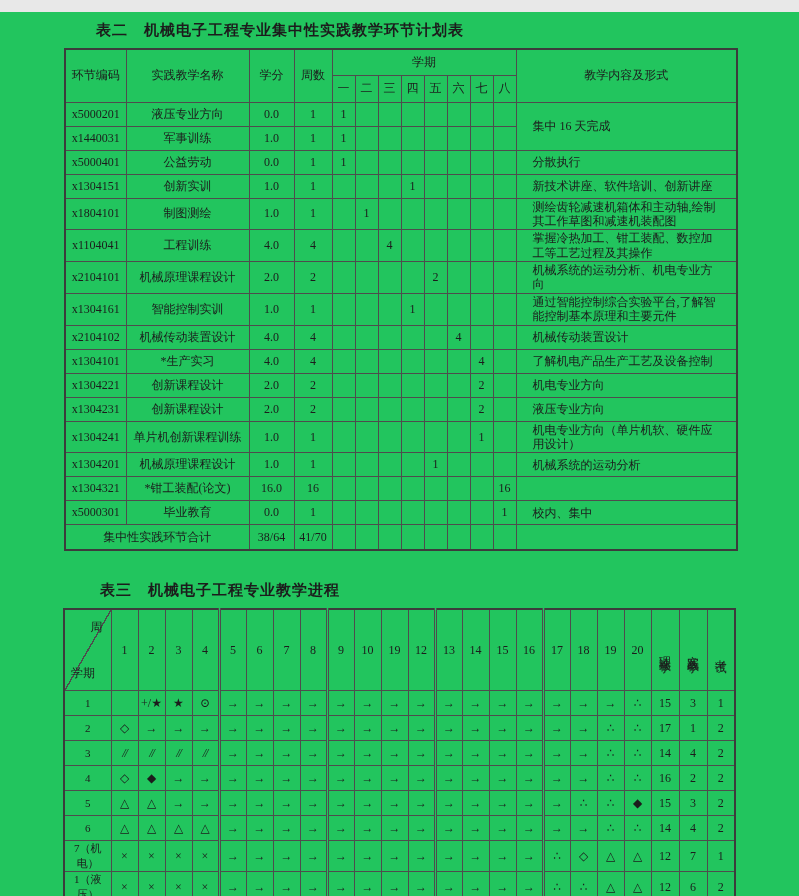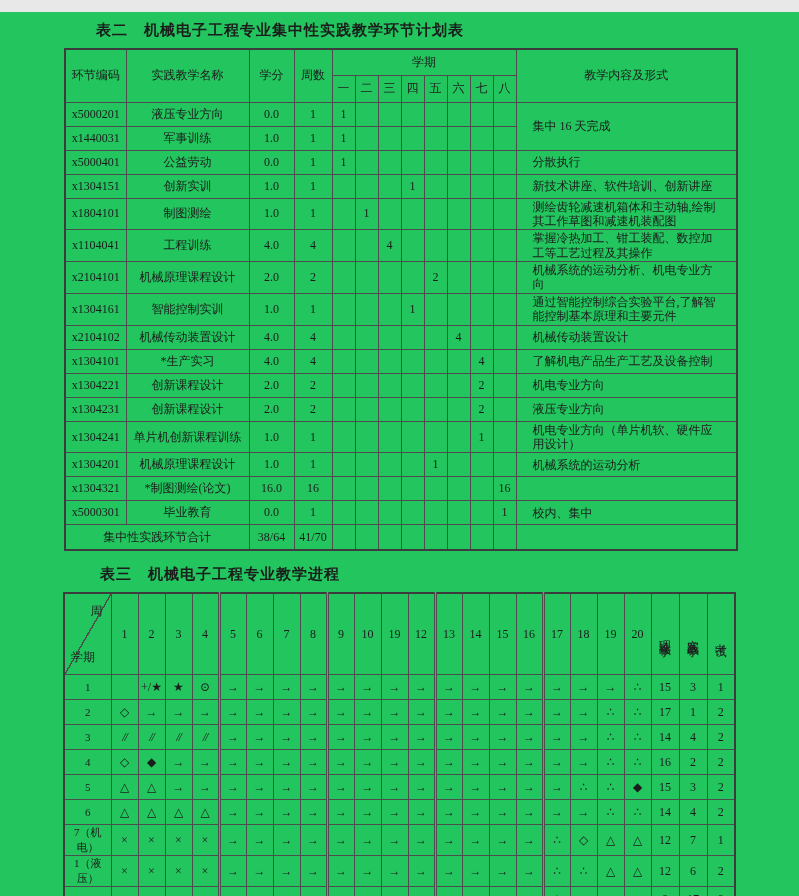--- a/index.html
+++ b/index.html
@@ -7,21 +7,21 @@
   .page {
     width:799px; height:896px; margin:12px auto; background:#22c55e;
     color:#1c1c1c; font-family:"Liberation Serif","DejaVu Serif",serif;
     position:relative; overflow:hidden;
   }
   .doc-title {
     font-family:"Liberation Sans","DejaVu Sans",sans-serif;
     font-weight:bold; font-size:15px; letter-spacing:1px;
     margin:0; padding:9px 0 8px 96px;
   }
-  .doc-title.t3t { padding:14px 0 8px 100px; }
+  .doc-title.t3t { padding:30px 0 8px 100px; }
 
   table { border-collapse:collapse; table-layout:fixed; }
   th, td {
     border:1px solid #4d4d4d; padding:1px 2px; text-align:center;
     font-weight:normal; overflow:hidden;
   }
 
   
   .t2 { margin-left:64px; width:672px; font-size:12px; }
   .t2 { border:2px solid #3c3c3c; }
@@ -305,21 +305,21 @@
           <td></td>
           <td></td>
           <td>1</td>
           <td></td>
           <td></td>
           <td></td>
           <td class="content">机械系统的运动分析</td>
         </tr>
         <tr>
           <td class="cl">x1304321</td>
-          <td class="cl">*制图测绘(论文)</td>
+          <td class="cl">*钳工装配(论文)</td>
           <td>16.0</td>
           <td>16</td>
           <td></td>
           <td></td>
           <td></td>
           <td></td>
           <td></td>
           <td></td>
           <td></td>
           <td>16</td>

